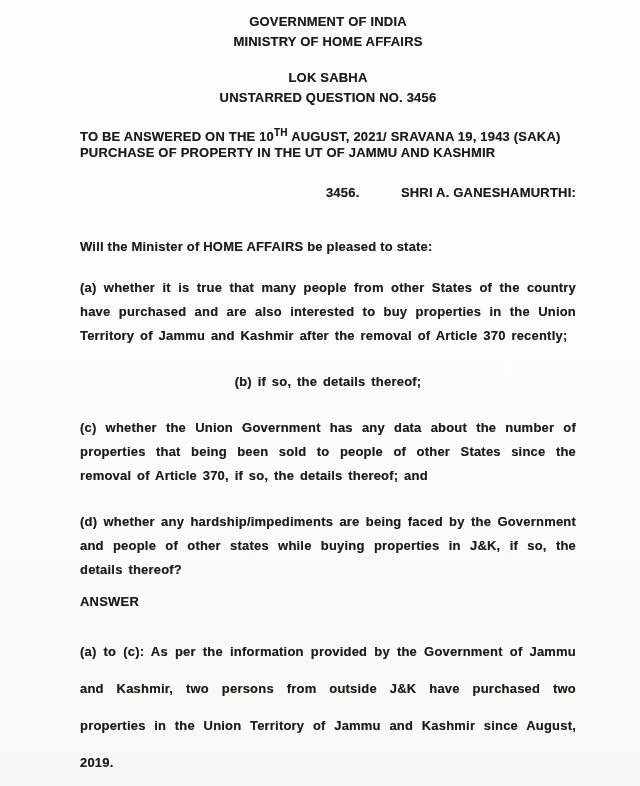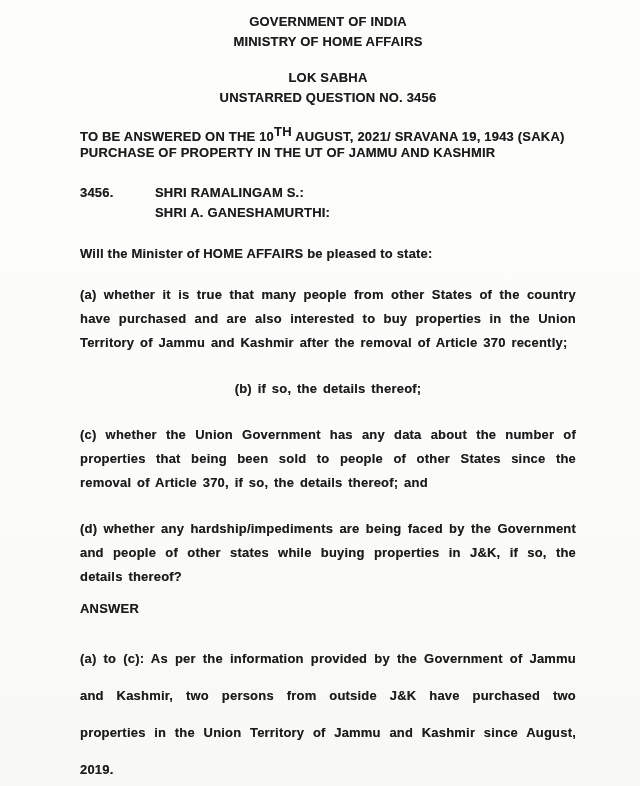--- a/index.html
+++ b/index.html
@@ -23,33 +23,34 @@
     padding: 12px 64px 0 80px;
     font-size: 13px;
     letter-spacing: 0.2px;
     text-shadow: 0 0 0.6px rgba(20,20,20,0.55);
   }
   .center { text-align: center; }
   .hdr-line { line-height: 20px; }
   .house-block { margin-top: 16px; }
   .answered-line { margin-top: 21px; line-height: 15px; }
   .answered-line sup {
-    font-size: 13px;
+    font-size: 10px;
     vertical-align: super;
     line-height: 0;
   }
   .subject-line { margin-top: 1px; }
   .q-head {
     margin-top: 23px;
     display: flex;
     align-items: flex-start;
+    justify-content: flex-end;
   }
   .q-num { width: 75px; flex: 0 0 75px; line-height: 20px; }
   .q-members { display: flex; flex-direction: column; line-height: 20px; }
-  .q-intro { margin-top: 23px; }
+  .q-intro { margin-top: 36px; }
   .q-part {
     margin-top: 22px;
     line-height: 24px;
     text-align: justify;
     word-spacing: 2px;
   }
   .q-part.single { text-align: center; }
   .answer-heading { margin-top: 12px; }
   .minister-block { margin-top: 19px; line-height: 19px; }
   .resp-ac {
@@ -75,21 +76,20 @@
       <div class="hdr-line">UNSTARRED QUESTION NO. 3456</div>
     </div>
 
     <div class="answered-line"><span>TO BE ANSWERED ON THE 10</span><sup>TH</sup><span> AUGUST, 2021/ SRAVANA 19, 1943 (SAKA)</span></div>
 
     <div class="subject-line">PURCHASE OF PROPERTY IN THE UT OF JAMMU AND KASHMIR</div>
 
     <div class="q-head">
       <span class="q-num">3456.</span>
       <span class="q-members">
-        <span>SHRI RAMALINGAM S.:</span>
         <span>SHRI A. GANESHAMURTHI:</span>
       </span>
     </div>
 
     <div class="q-intro">Will the Minister of HOME AFFAIRS be pleased to state:</div>
 
     <p class="q-part">(a) whether it is true that many people from other States of the country have purchased and are also interested to buy properties in the Union Territory of Jammu and Kashmir after the removal of Article 370 recently;</p>
 
     <p class="q-part single">(b) if so, the details thereof;</p>
 

